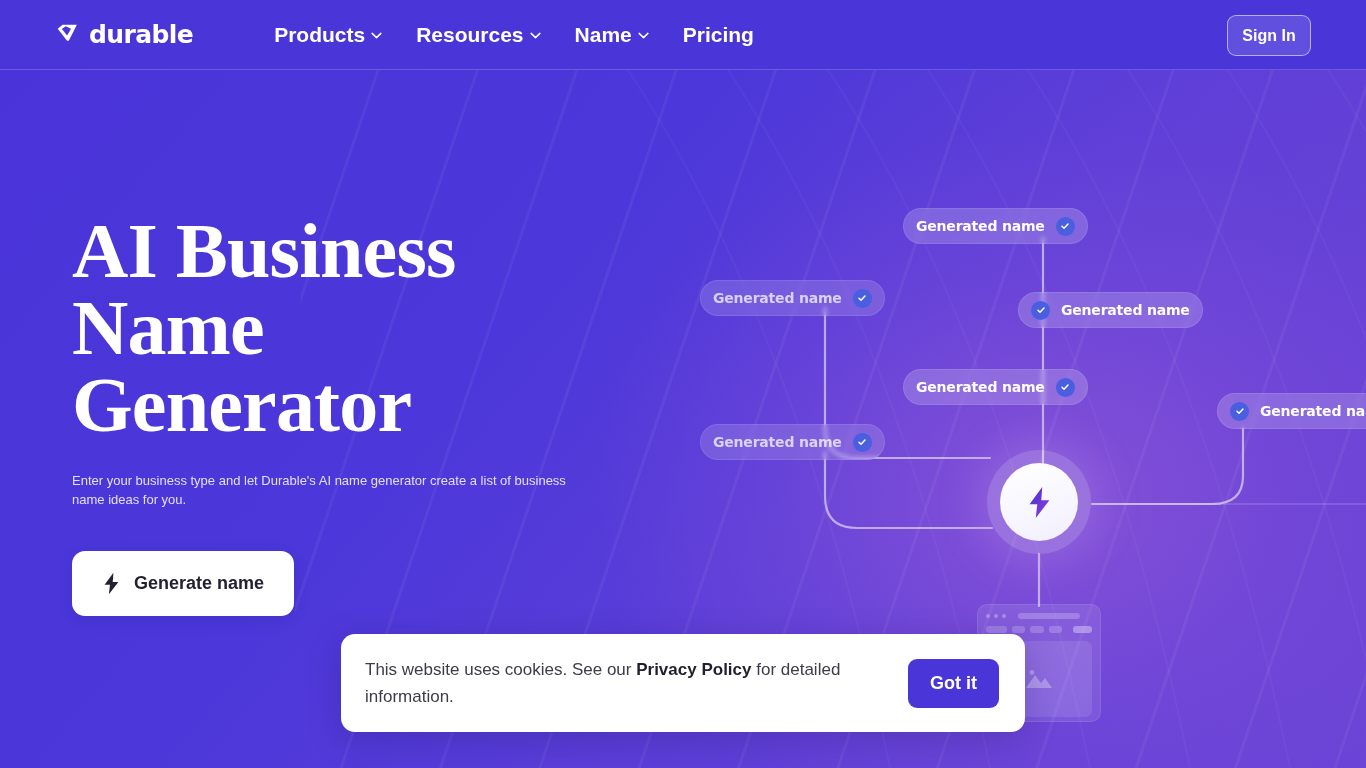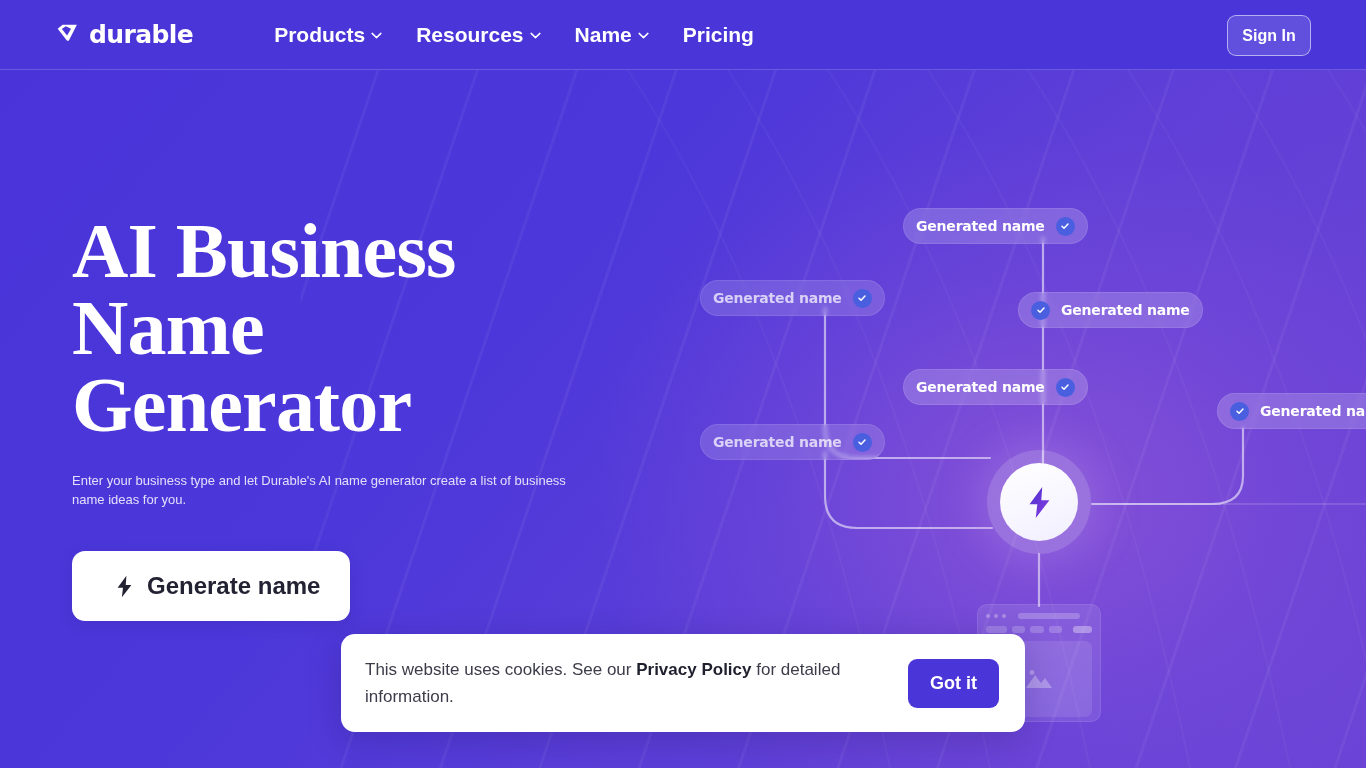--- a/index.html
+++ b/index.html
@@ -112,22 +112,22 @@
     line-height: 1.45;
     max-width: 500px;
     font-weight: 400;
   }
   .cta {
     margin-top: 42px;
     display: inline-flex; align-items: center; gap: 13px;
     background: #ffffff;
     color: #232233;
     border: none; border-radius: 13px;
-    padding: 21px 30px 21px 43px;
-    font-size: 24px; font-weight: 700;
+    padding: 21px 30px 21px 30px;
+    font-size: 18px; font-weight: 700;
     font-family: "Liberation Sans", sans-serif;
     cursor: pointer;
     box-shadow: 0 4px 16px rgba(20,10,70,0.10);
   }
   .cta-bolt { width: 19px; height: 23px; display: block; }
 
   
   .illus {
     position: absolute; left: 660px; top: 76px;
     width: 706px; height: 698px;

